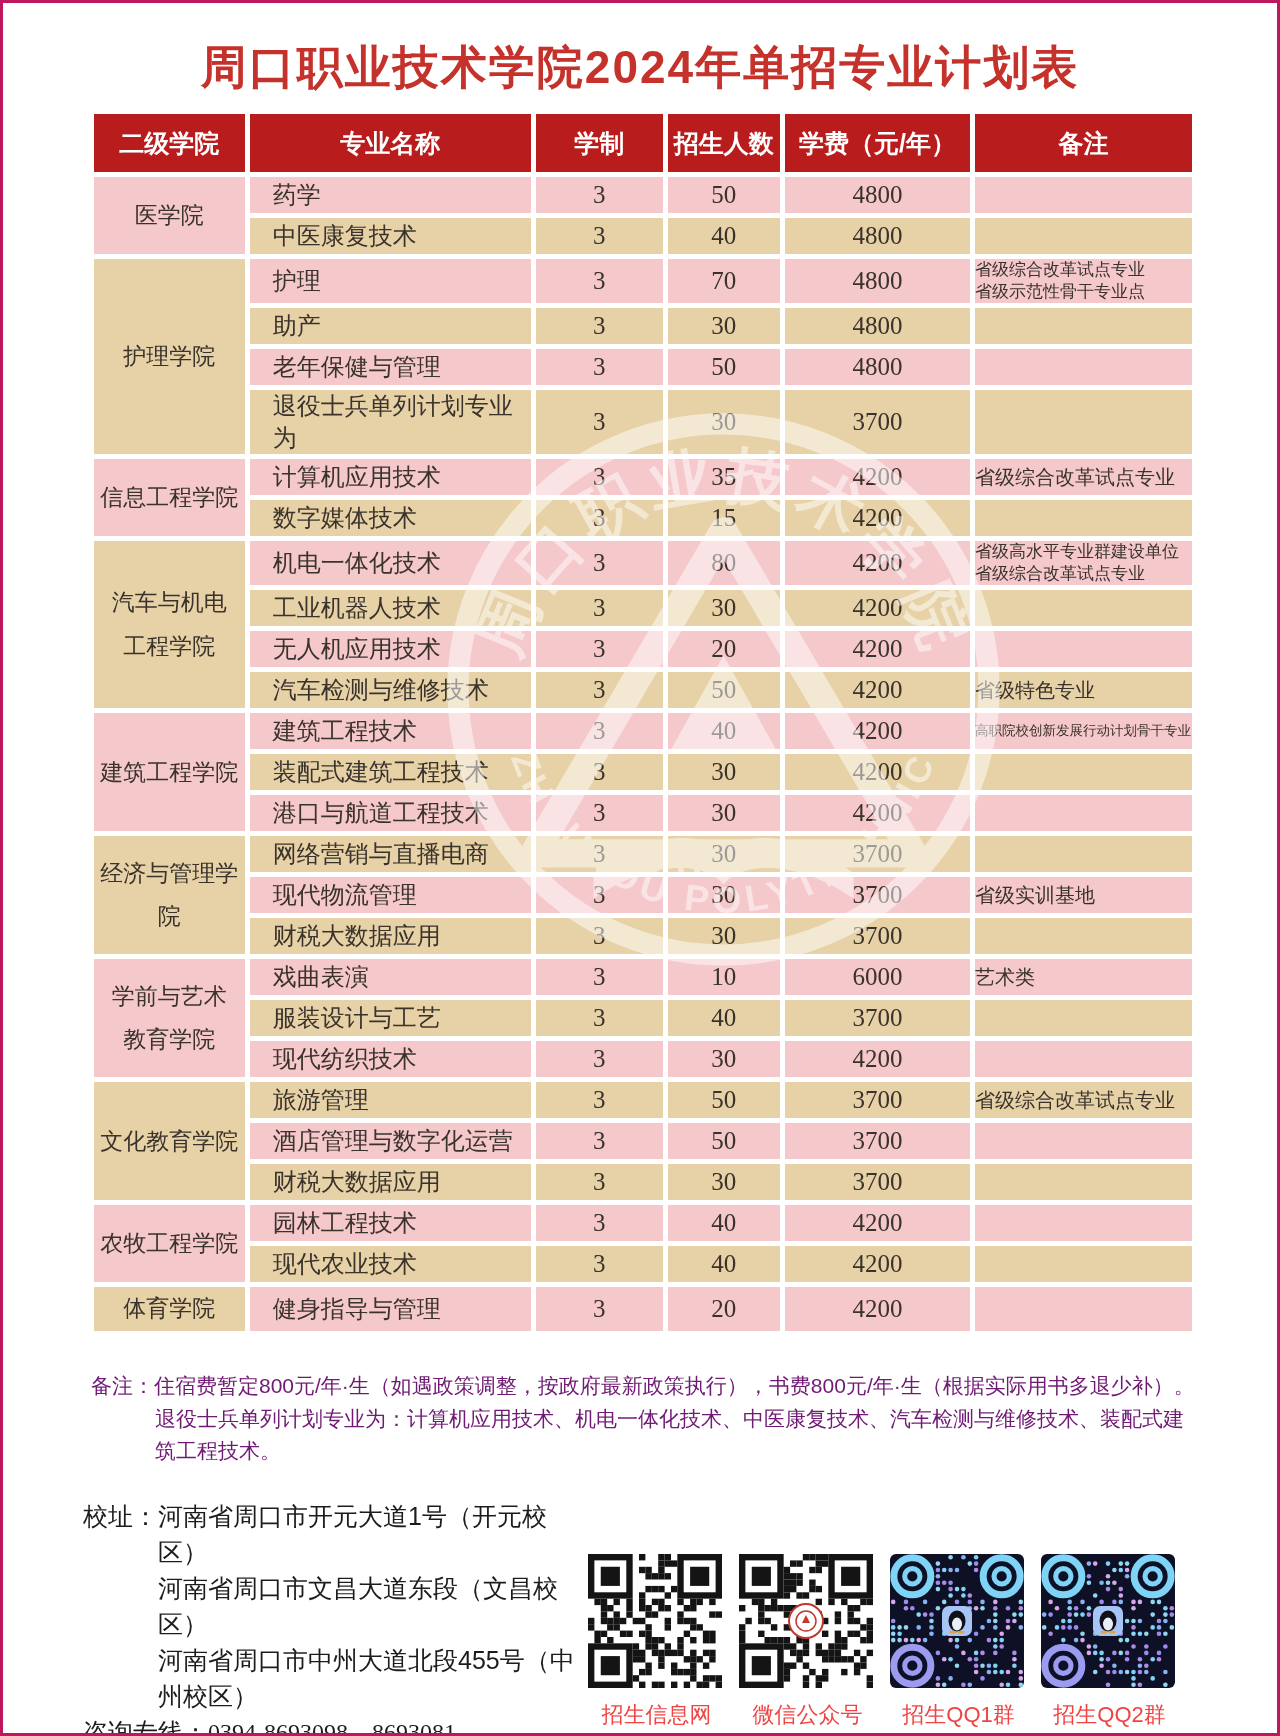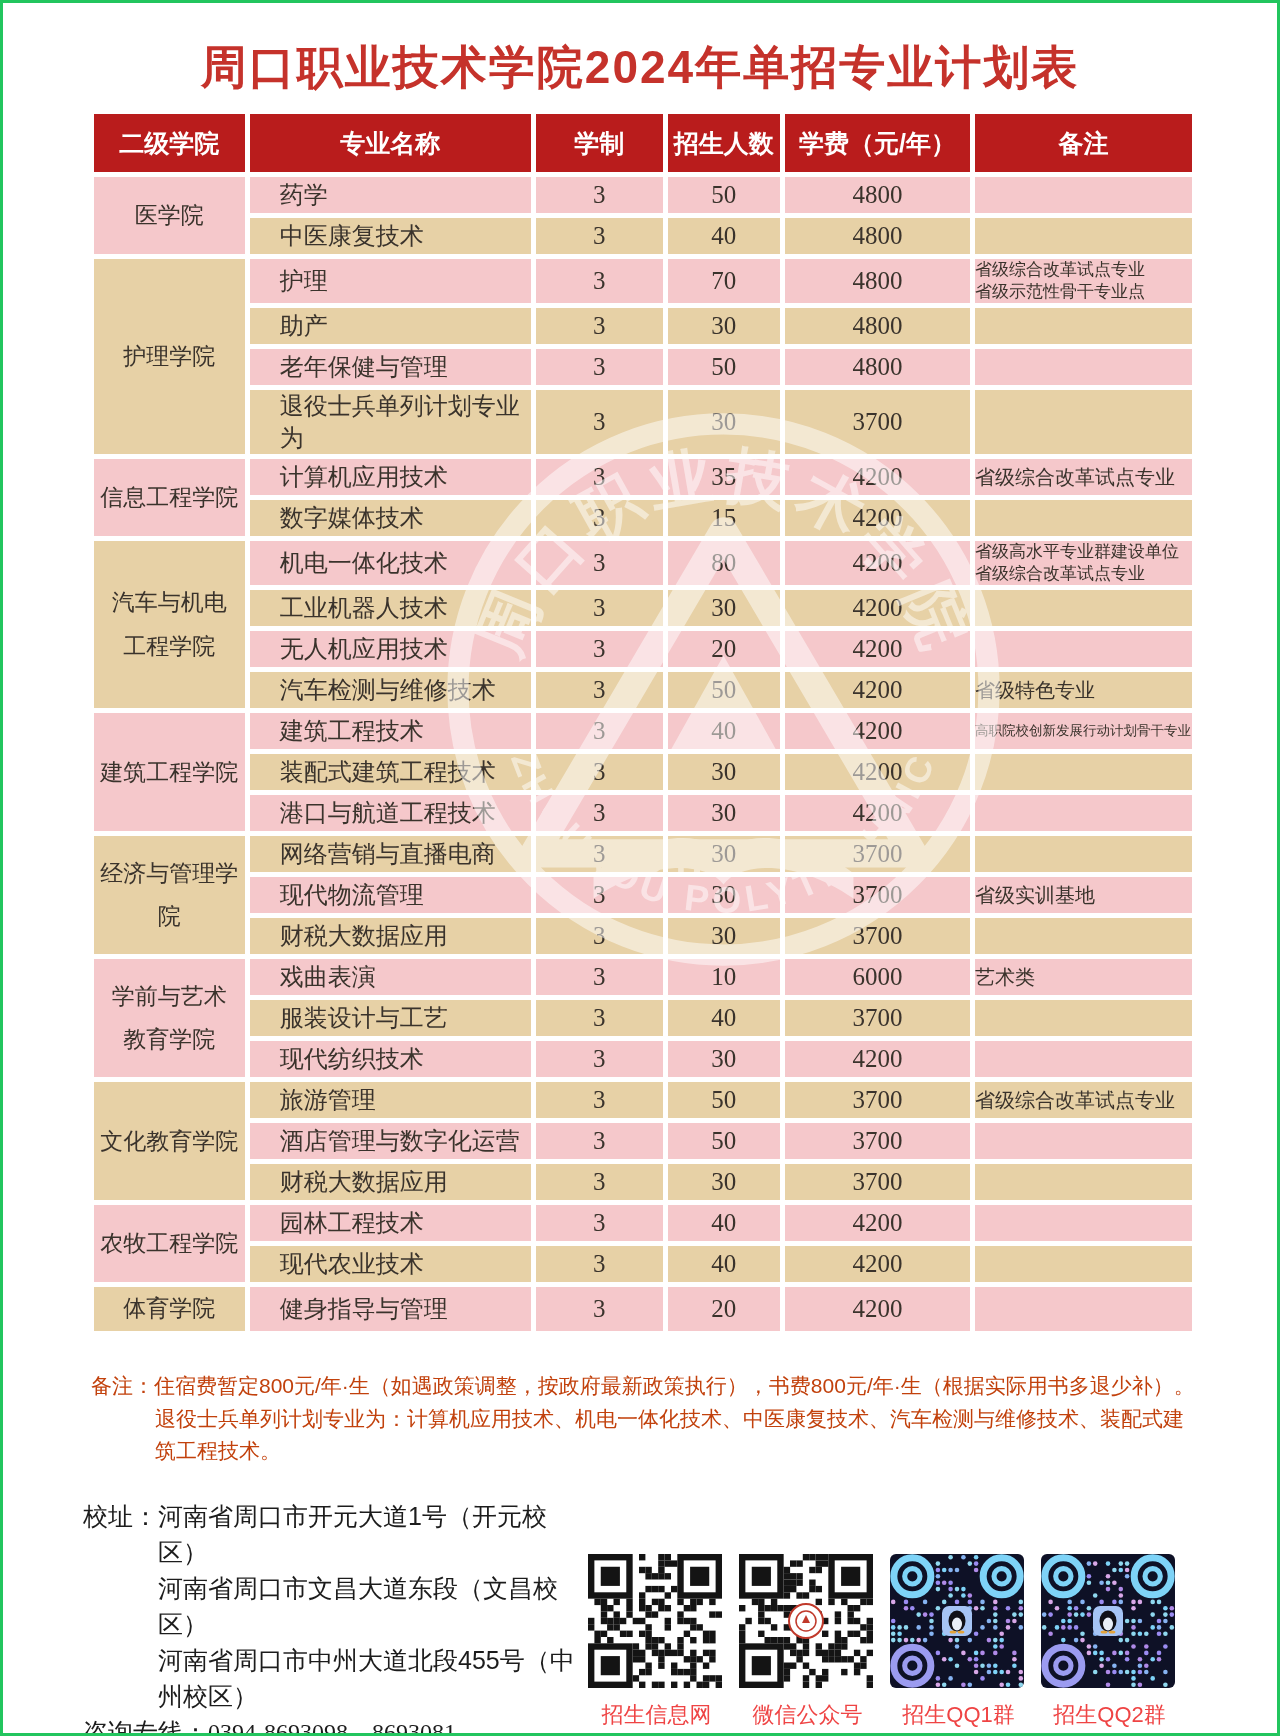--- a/index.html
+++ b/index.html
@@ -1,57 +1,57 @@
 <!DOCTYPE html>
 <html><head>
 <meta charset="utf-8">
 <style>
   * { margin:0; padding:0; box-sizing:border-box; }
   html,body { background:#ffffff; }
   body { font-family:"Liberation Sans","DejaVu Sans",sans-serif; }
   .page{
     position:relative; width:1280px; height:1736px; margin:0 auto;
-    background:#ffffff; border:3px solid #22c55e; overflow:hidden;
+    background:#ffffff; border:3px solid #be185d; overflow:hidden;
   }
   .page-title{
     margin-top:34px; text-align:center;
     font-size:46px; font-weight:900; letter-spacing:2px;
     color:#c5322b;
   }
   .table-wrap{ position:relative; margin:10px 0 0 86px; width:1110px; }
   table.plan{ border-collapse:separate; border-spacing:5px; table-layout:fixed; width:1108px; }
   table.plan th{
     background:#b91c1c; color:#ffffff; font-weight:700; font-size:25px;
     height:58px; text-align:center; vertical-align:middle;
   }
   table.plan td{
     height:36px; vertical-align:middle; color:#3a332c;
   }
   td.college{
     text-align:center; font-size:23px; line-height:1.9; white-space:pre-line;
   }
-  td.major{ text-align:left; padding-left:30px; font-size:24px; }
+  td.major{ text-align:left; padding-left:23px; font-size:24px; }
   td.num{
     text-align:center; font-family:"Liberation Serif","DejaVu Serif",serif;
     font-size:25px; color:#36302a;
   }
   td.remark{ font-size:20px; white-space:pre-line; }
   td.remark.small{ font-size:13.5px; }
   td.remark.twoline{ font-size:17px; line-height:1.3; }
   .bg-pink{ background:#f5c8cb; }
   .bg-tan{ background:#e7d1a6; }
 
   .watermark{
     position:absolute; left:352px; top:298px; width:565px; height:565px;
     opacity:0.5; pointer-events:none;
   }
   .watermark text{ fill:#ffffff; }
 
   .notes{
-    margin:34px 0 0 88px; width:1110px; font-size:21px; color:#c2410c; line-height:1.55;
+    margin:34px 0 0 88px; width:1110px; font-size:21px; color:#701a75; line-height:1.55;
   }
   .notes .note-line2{ padding-left:64px; }
 
   .footer{ display:flex; margin:30px 0 0 80px; }
   .contact{ width:505px; font-size:25px; color:#1c1c1c; }
   .contact .row{ display:flex; line-height:36px; }
   .contact .lbl{ white-space:nowrap; font-weight:400; }
   .latin{ font-family:"Liberation Serif","DejaVu Serif",serif; font-size:24px; }
   .qr-row{ display:flex; gap:14px; margin-top:56px; }
   .qr-item{ width:137px; text-align:center; }

